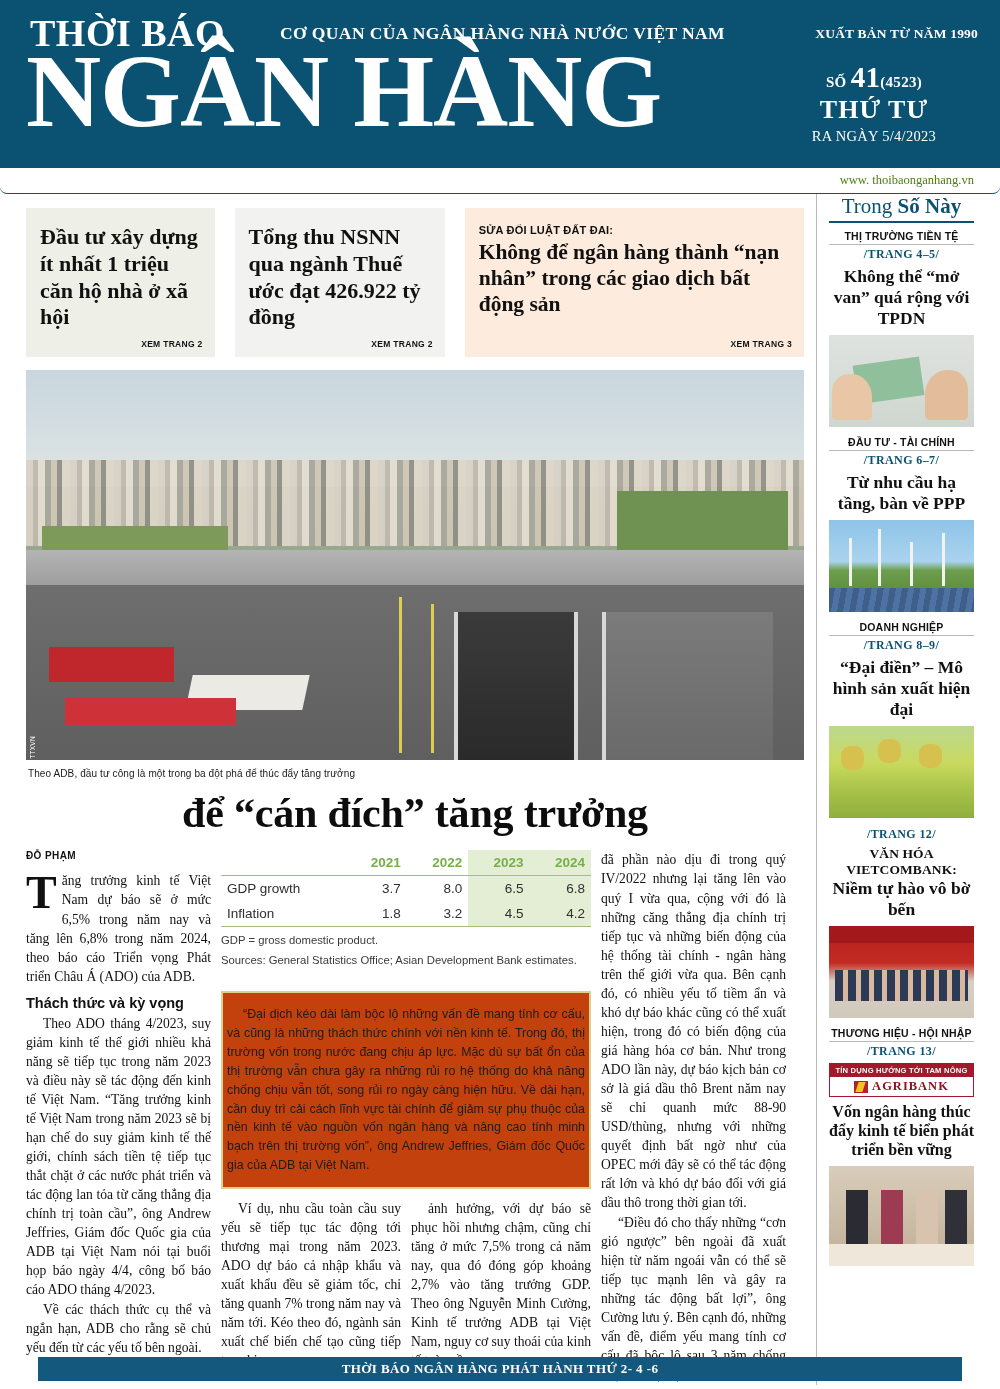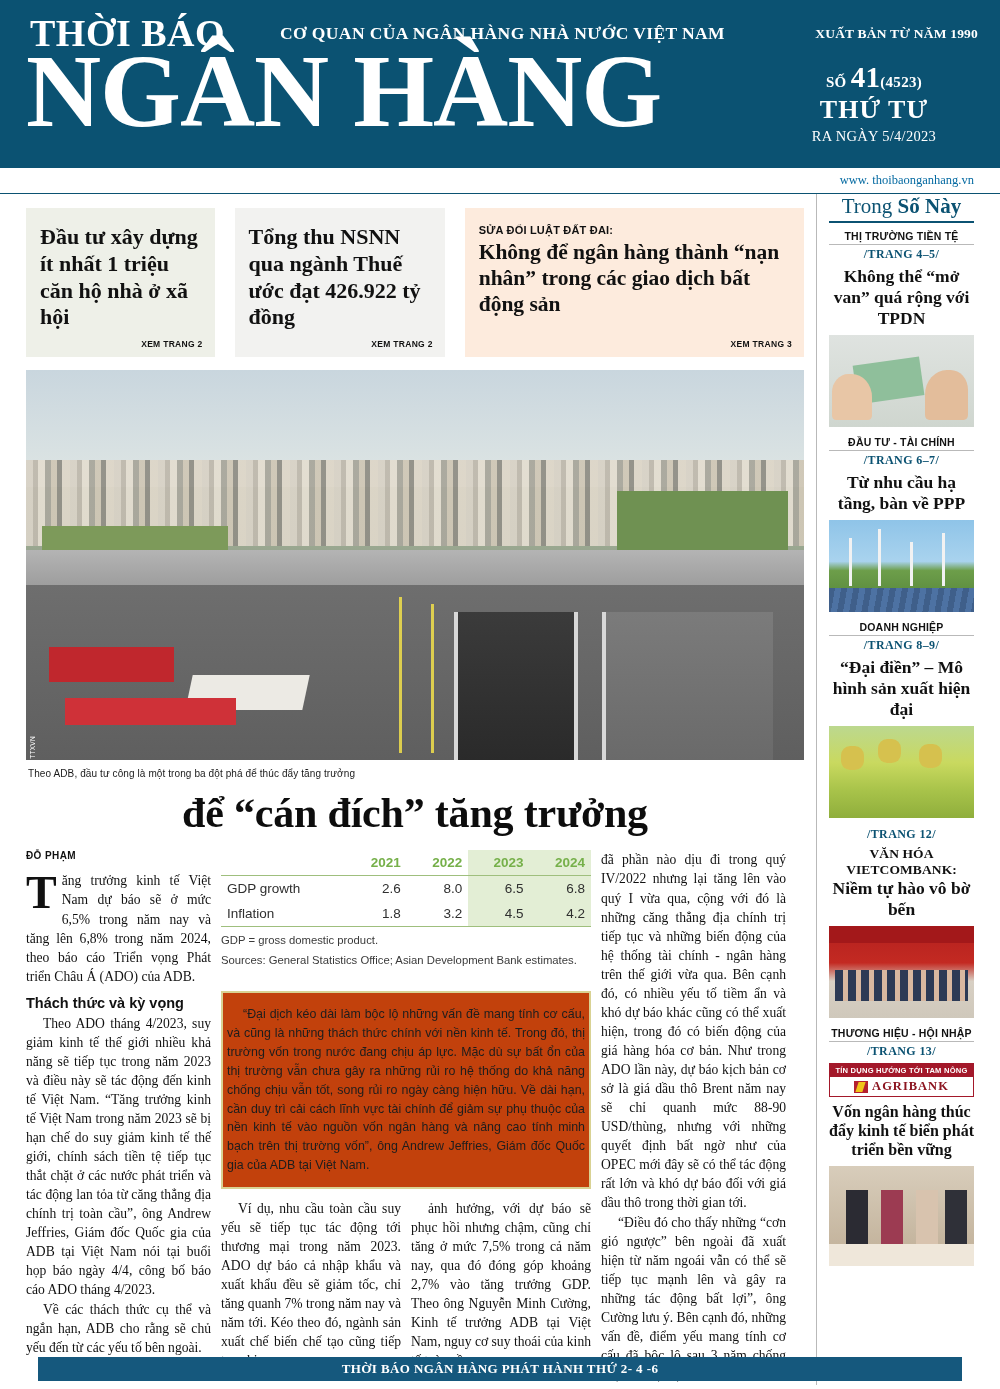--- a/index.html
+++ b/index.html
@@ -74,21 +74,22 @@
     line-height: 1.15; margin-top: 1px;
   }
   .mast-date { font-size: 14.5px; letter-spacing:.3px; margin-top: 3px; }
 
   .web-bar {
     height: 26px;
     border-bottom: 1.5px solid #0b5272;
     display: flex; align-items: center; justify-content: flex-end;
     padding-right: 26px;
     font-size: 12.5px;
-    color: #0369a1;
+    color: #4d7c0f;
+    border-radius: 7px;
   }
 
   
   .body-wrap { display: flex; padding: 0 26px; }
   .left-col { width: 790px; padding-right: 12px; }
   .right-col {
     width: 182px;
     border-left: 1.2px solid #b9b9b9;
     padding-left: 12px;
   }
@@ -441,21 +442,21 @@
                 <th class="lbl"></th>
                 <th>2021</th>
                 <th>2022</th>
                 <th class="fc">2023</th>
                 <th class="fc">2024</th>
               </tr>
             </thead>
             <tbody>
               <tr>
                 <td class="lbl">GDP growth</td>
-                <td>2.6</td>
+                <td>3.7</td>
                 <td>8.0</td>
                 <td class="fc">6.5</td>
                 <td class="fc">6.8</td>
               </tr>
               <tr>
                 <td class="lbl">Inflation</td>
                 <td>1.8</td>
                 <td>3.2</td>
                 <td class="fc">4.5</td>
                 <td class="fc">4.2</td>

